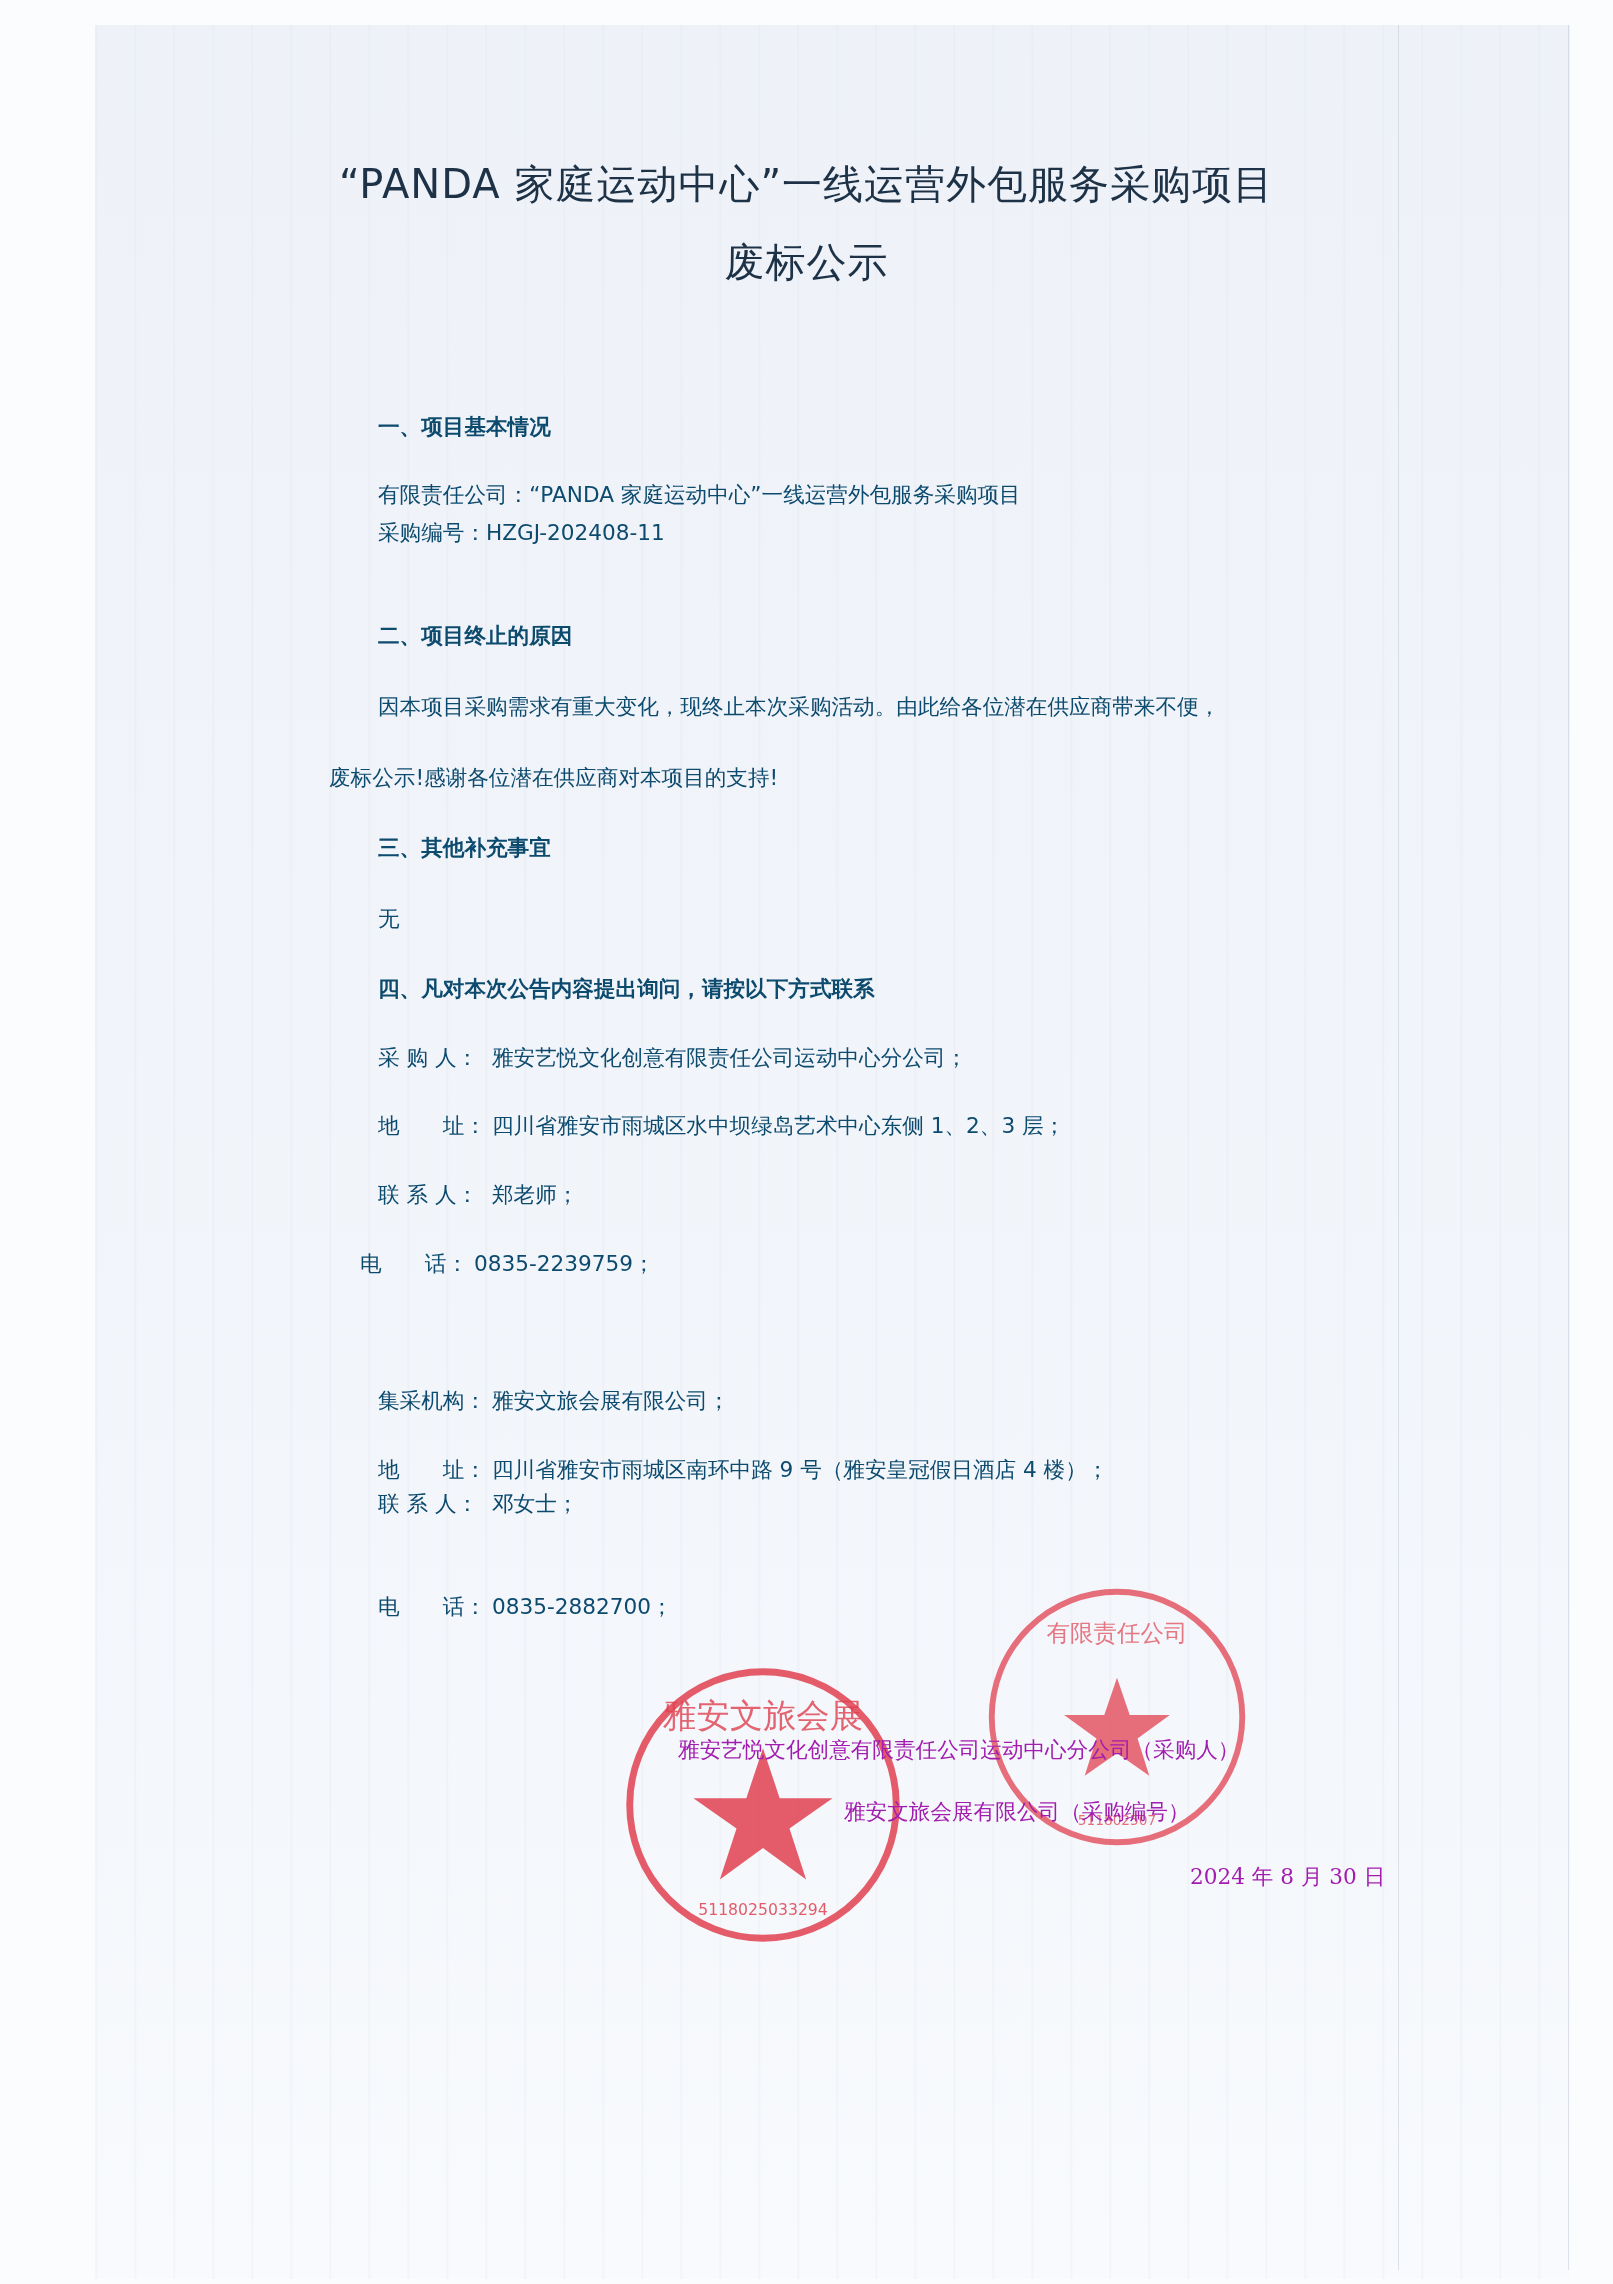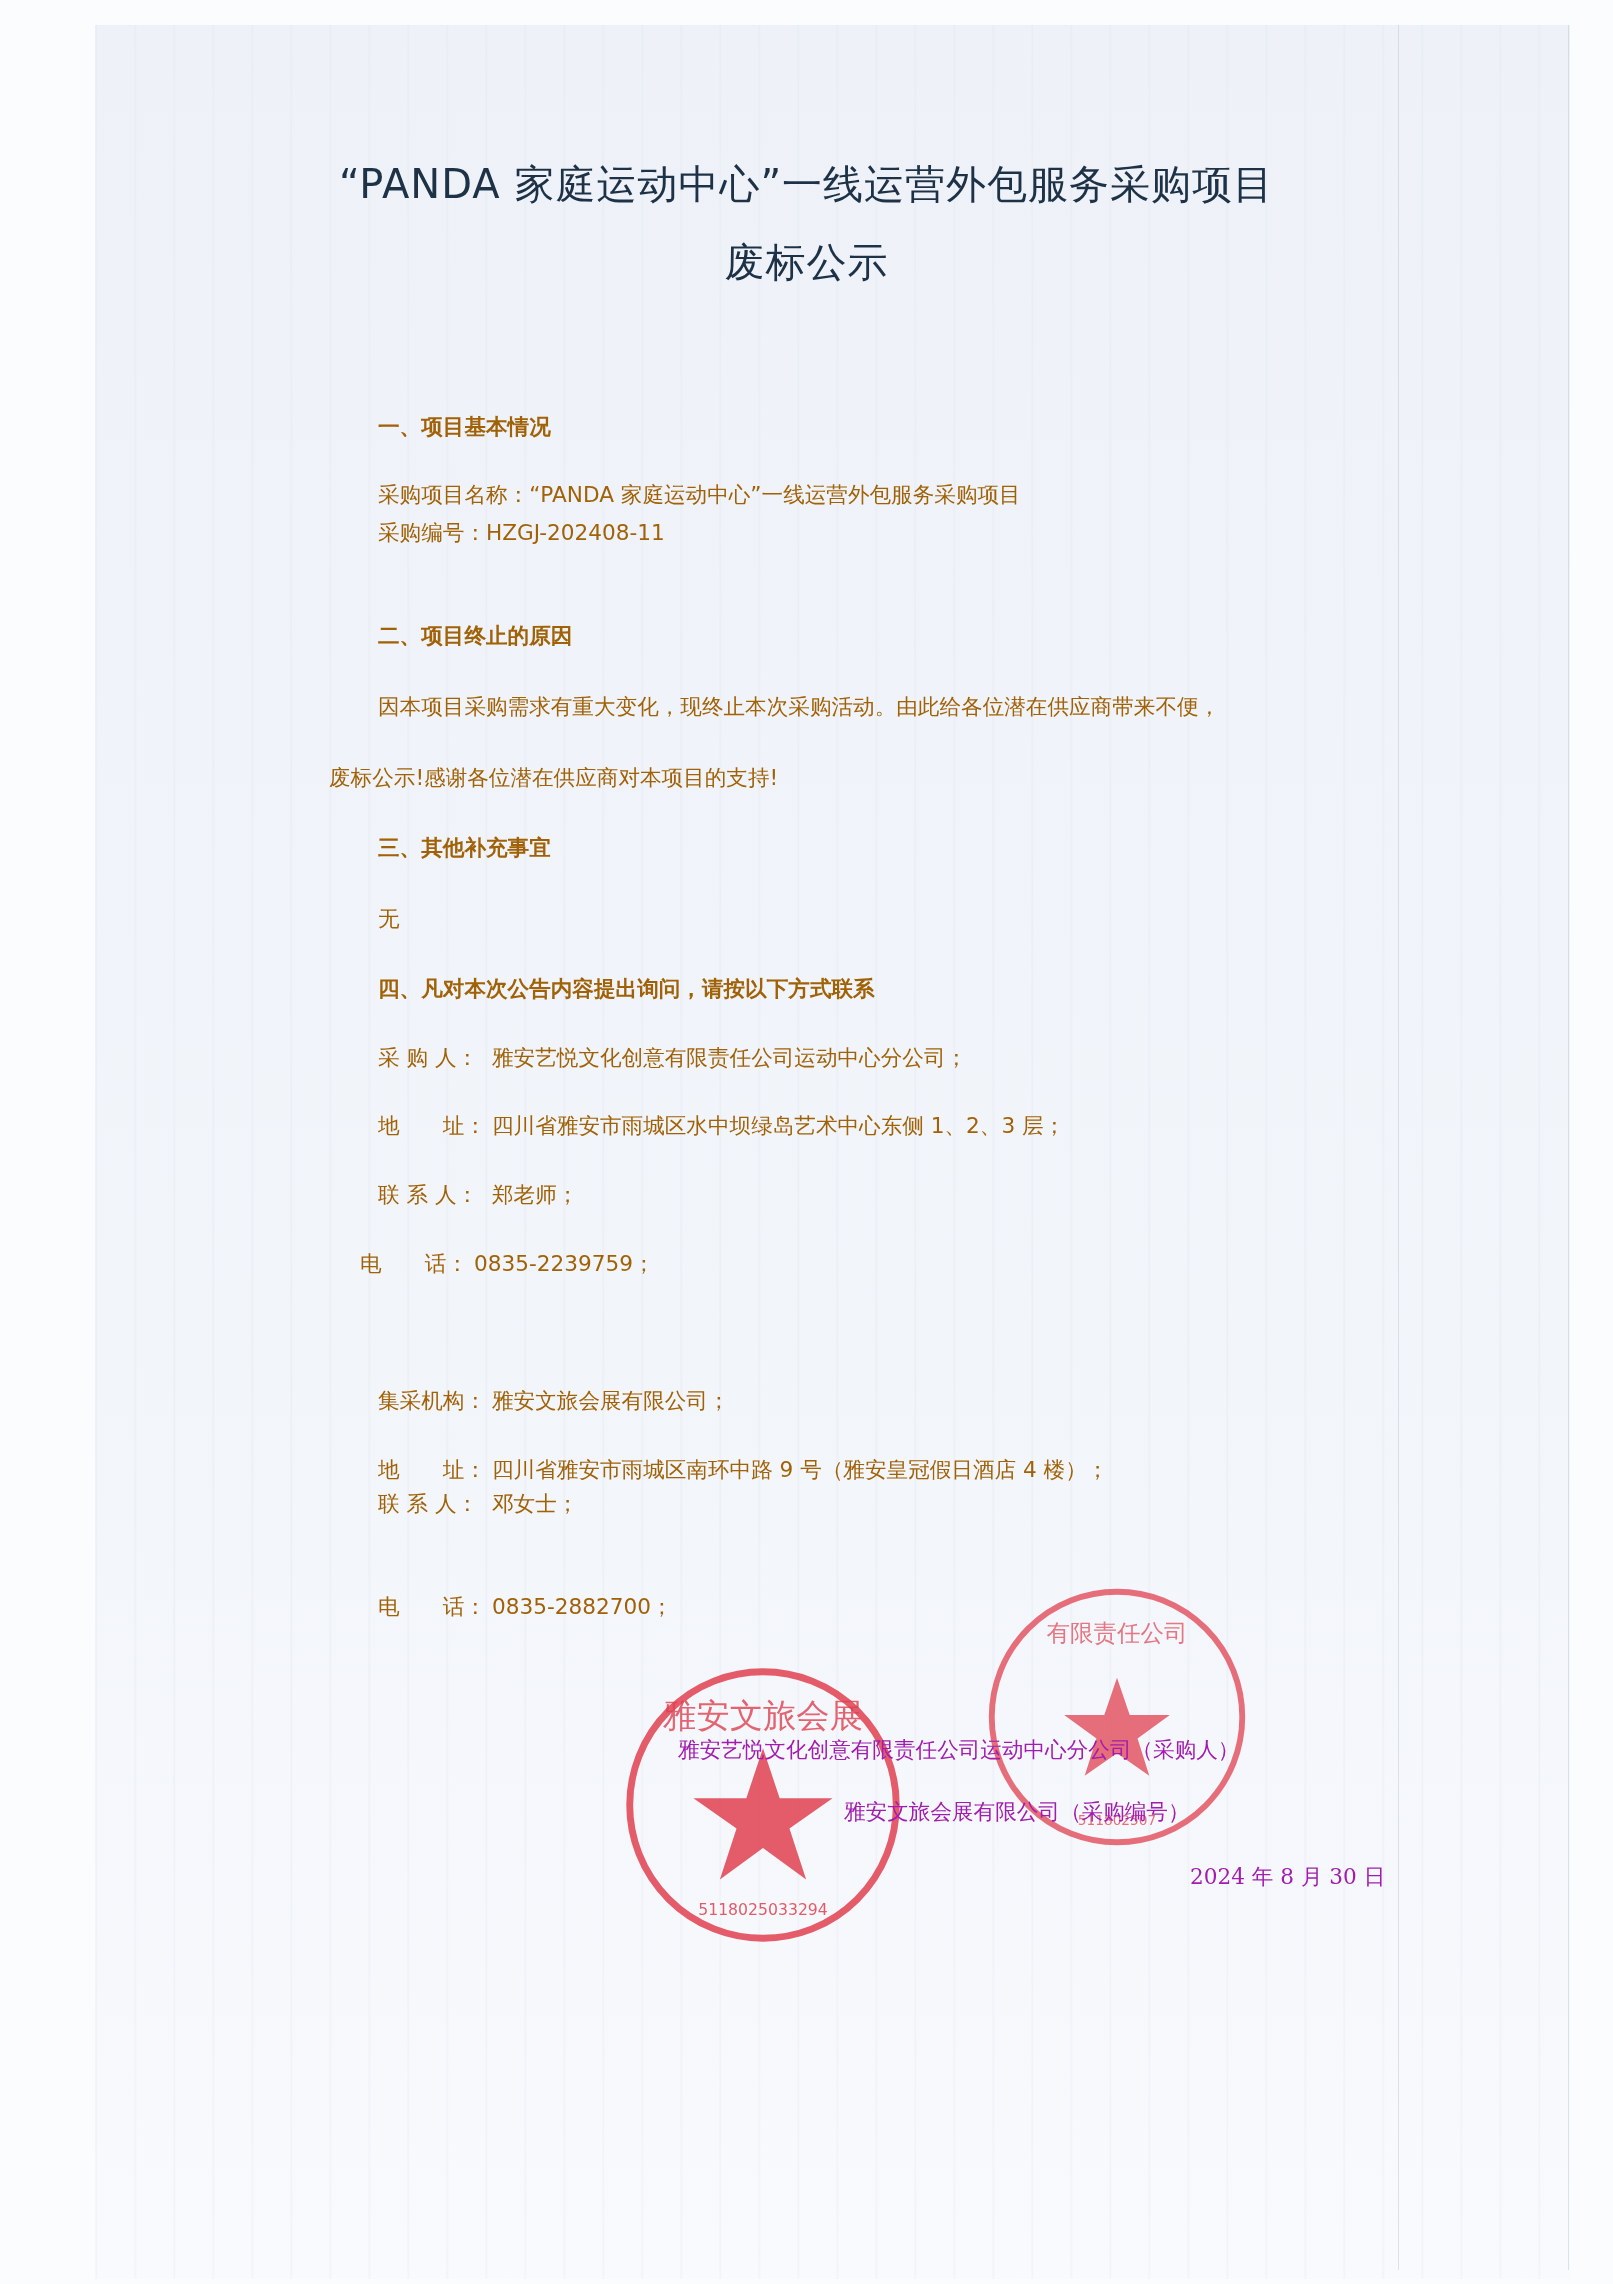--- a/index.html
+++ b/index.html
@@ -19,41 +19,41 @@
       linear-gradient(180deg, #eef2f8 0%, #f2f5fa 60%, #f8fafd 100%);
   }
   .rule-v { position:absolute; top:24.5px; width:1px; height:2245px; background:rgba(170,180,195,0.35); }
   .title {
     position: absolute; left: 0; width: 1613px; text-align: center;
     font-family: "DejaVu Sans", "Liberation Sans", sans-serif;
     font-size: 40px; letter-spacing: 1px; color: #1d3247;
   }
   .line {
     position: absolute; white-space: nowrap;
-    font-size: 21.6px; color: #a16207;
+    font-size: 21.6px; color: #0c4a6e;
     font-family: "DejaVu Sans", "Liberation Sans", sans-serif;
   }
   .heading { font-weight: bold; }
   .lbl { display:inline-block; width: 114px; letter-spacing: 0; }
   .sig { position:absolute; white-space:nowrap; font-size:21.6px; font-family:"DejaVu Serif","Liberation Serif",serif; color:#a21caf; }
   .stamp { position:absolute; }
 </style>
 </head>
 <body>
 
 <div class="scan"></div>
 <div class="rule-v" style="left:1398px"></div>
 <div class="rule-v" style="left:1568px"></div>
 
 <div class="title" style="top:157px">“PANDA 家庭运动中心”一线运营外包服务采购项目</div>
 <div class="title" style="top:235px">废标公示</div>
 
 <div class="line heading" style="left:378px;top:412px">一、项目基本情况</div>
 <div class="line" style="left:378px;top:480px">
-  <span>采购项目名称：</span><span>“PANDA 家庭运动中心”一线运营外包服务采购项目</span>
+  <span>有限责任公司：</span><span>“PANDA 家庭运动中心”一线运营外包服务采购项目</span>
 </div>
 <div class="line" style="left:378px;top:518px">
   <span>采购编号：</span><span>HZGJ-202408-11</span>
 </div>
 
 <div class="line heading" style="left:378px;top:621px">二、项目终止的原因</div>
 <div class="line" style="left:378px;top:692px">因本项目采购需求有重大变化，现终止本次采购活动。由此给各位潜在供应商带来不便，</div>
 <div class="line" style="left:329px;top:763px">废标公示!感谢各位潜在供应商对本项目的支持!</div>
 
 <div class="line heading" style="left:378px;top:833px">三、其他补充事宜</div>

